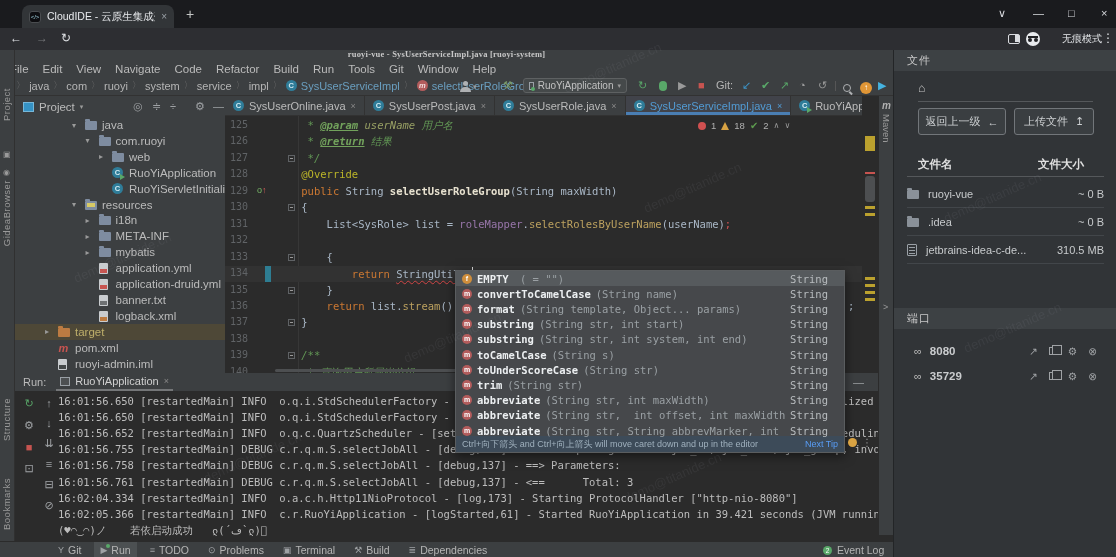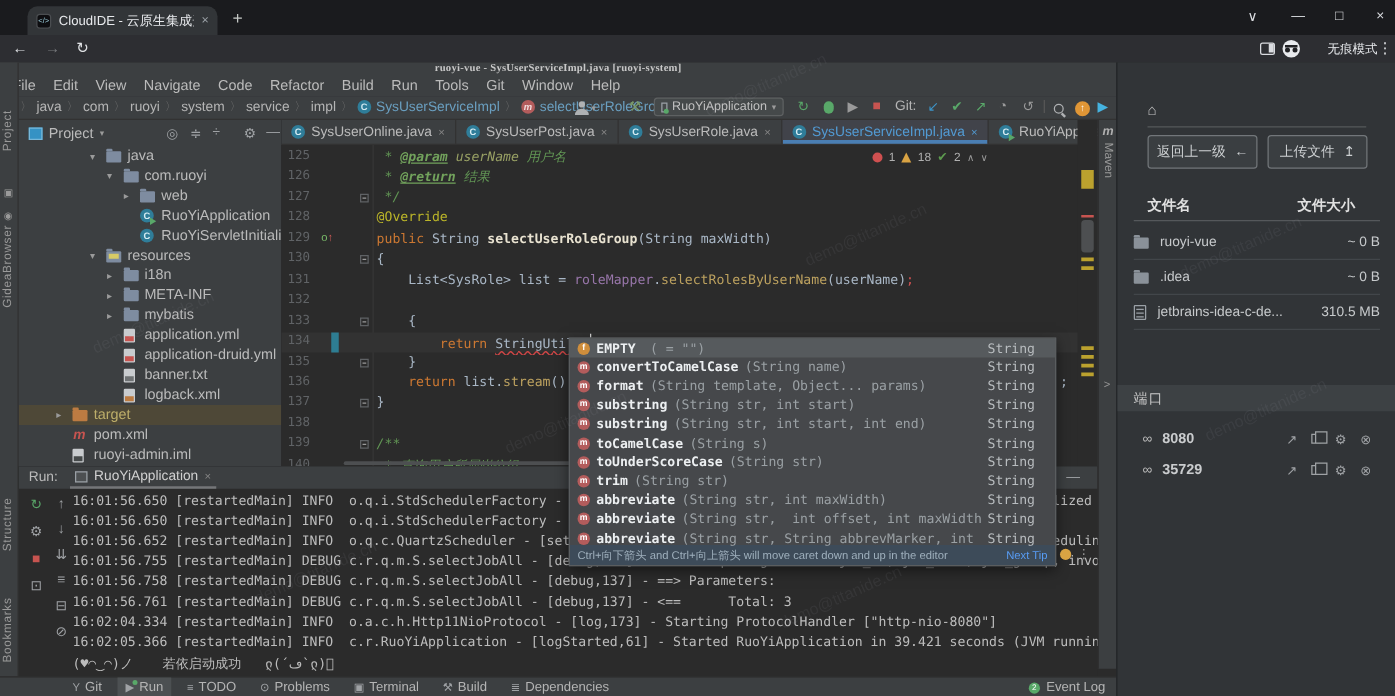--- a/index.html
+++ b/index.html
@@ -619,21 +619,21 @@
       </div>
       <div class="pop-row" style="top: 45.6px;">
         <span class="pop-ic m">m</span>
         <span class="pop-name">substring</span>
         <span class="pop-params">(String str, int start)</span>
         <span class="pop-type">String</span>
       </div>
       <div class="pop-row" style="top: 60.8px;">
         <span class="pop-ic m">m</span>
         <span class="pop-name">substring</span>
-        <span class="pop-params">(String str, int start, int end)</span>
+        <span class="pop-params">(String str, int system, int end)</span>
         <span class="pop-type">String</span>
       </div>
       <div class="pop-row" style="top: 76px;">
         <span class="pop-ic m">m</span>
         <span class="pop-name">toCamelCase</span>
         <span class="pop-params">(String s)</span>
         <span class="pop-type">String</span>
       </div>
       <div class="pop-row" style="top: 91.2px;">
         <span class="pop-ic m">m</span>
@@ -700,20 +700,21 @@
         <span class="sb-ic">≣</span>
         <span>Dependencies</span>
       </div>
       <div class="eventlog">
       <span class="el-ic">2</span>
       <span>Event Log</span>
     </div>
   </div>
 
   <div class="rpanel">
+    <div class="rp-head" style="top:0;">文件</div>
     <span class="rp-home">⌂</span>
     <div class="rp-div" style="left:24px; top:51px; width:175px;"></div>
     <button class="rp-btn" style="left:24px; width:88px;">
       <span>返回上一级</span>
       <span>←</span>
     </button>
     <button class="rp-btn" style="left:120px; width:80px;">
       <span>上传文件</span>
       <span>↥</span>
     </button>

